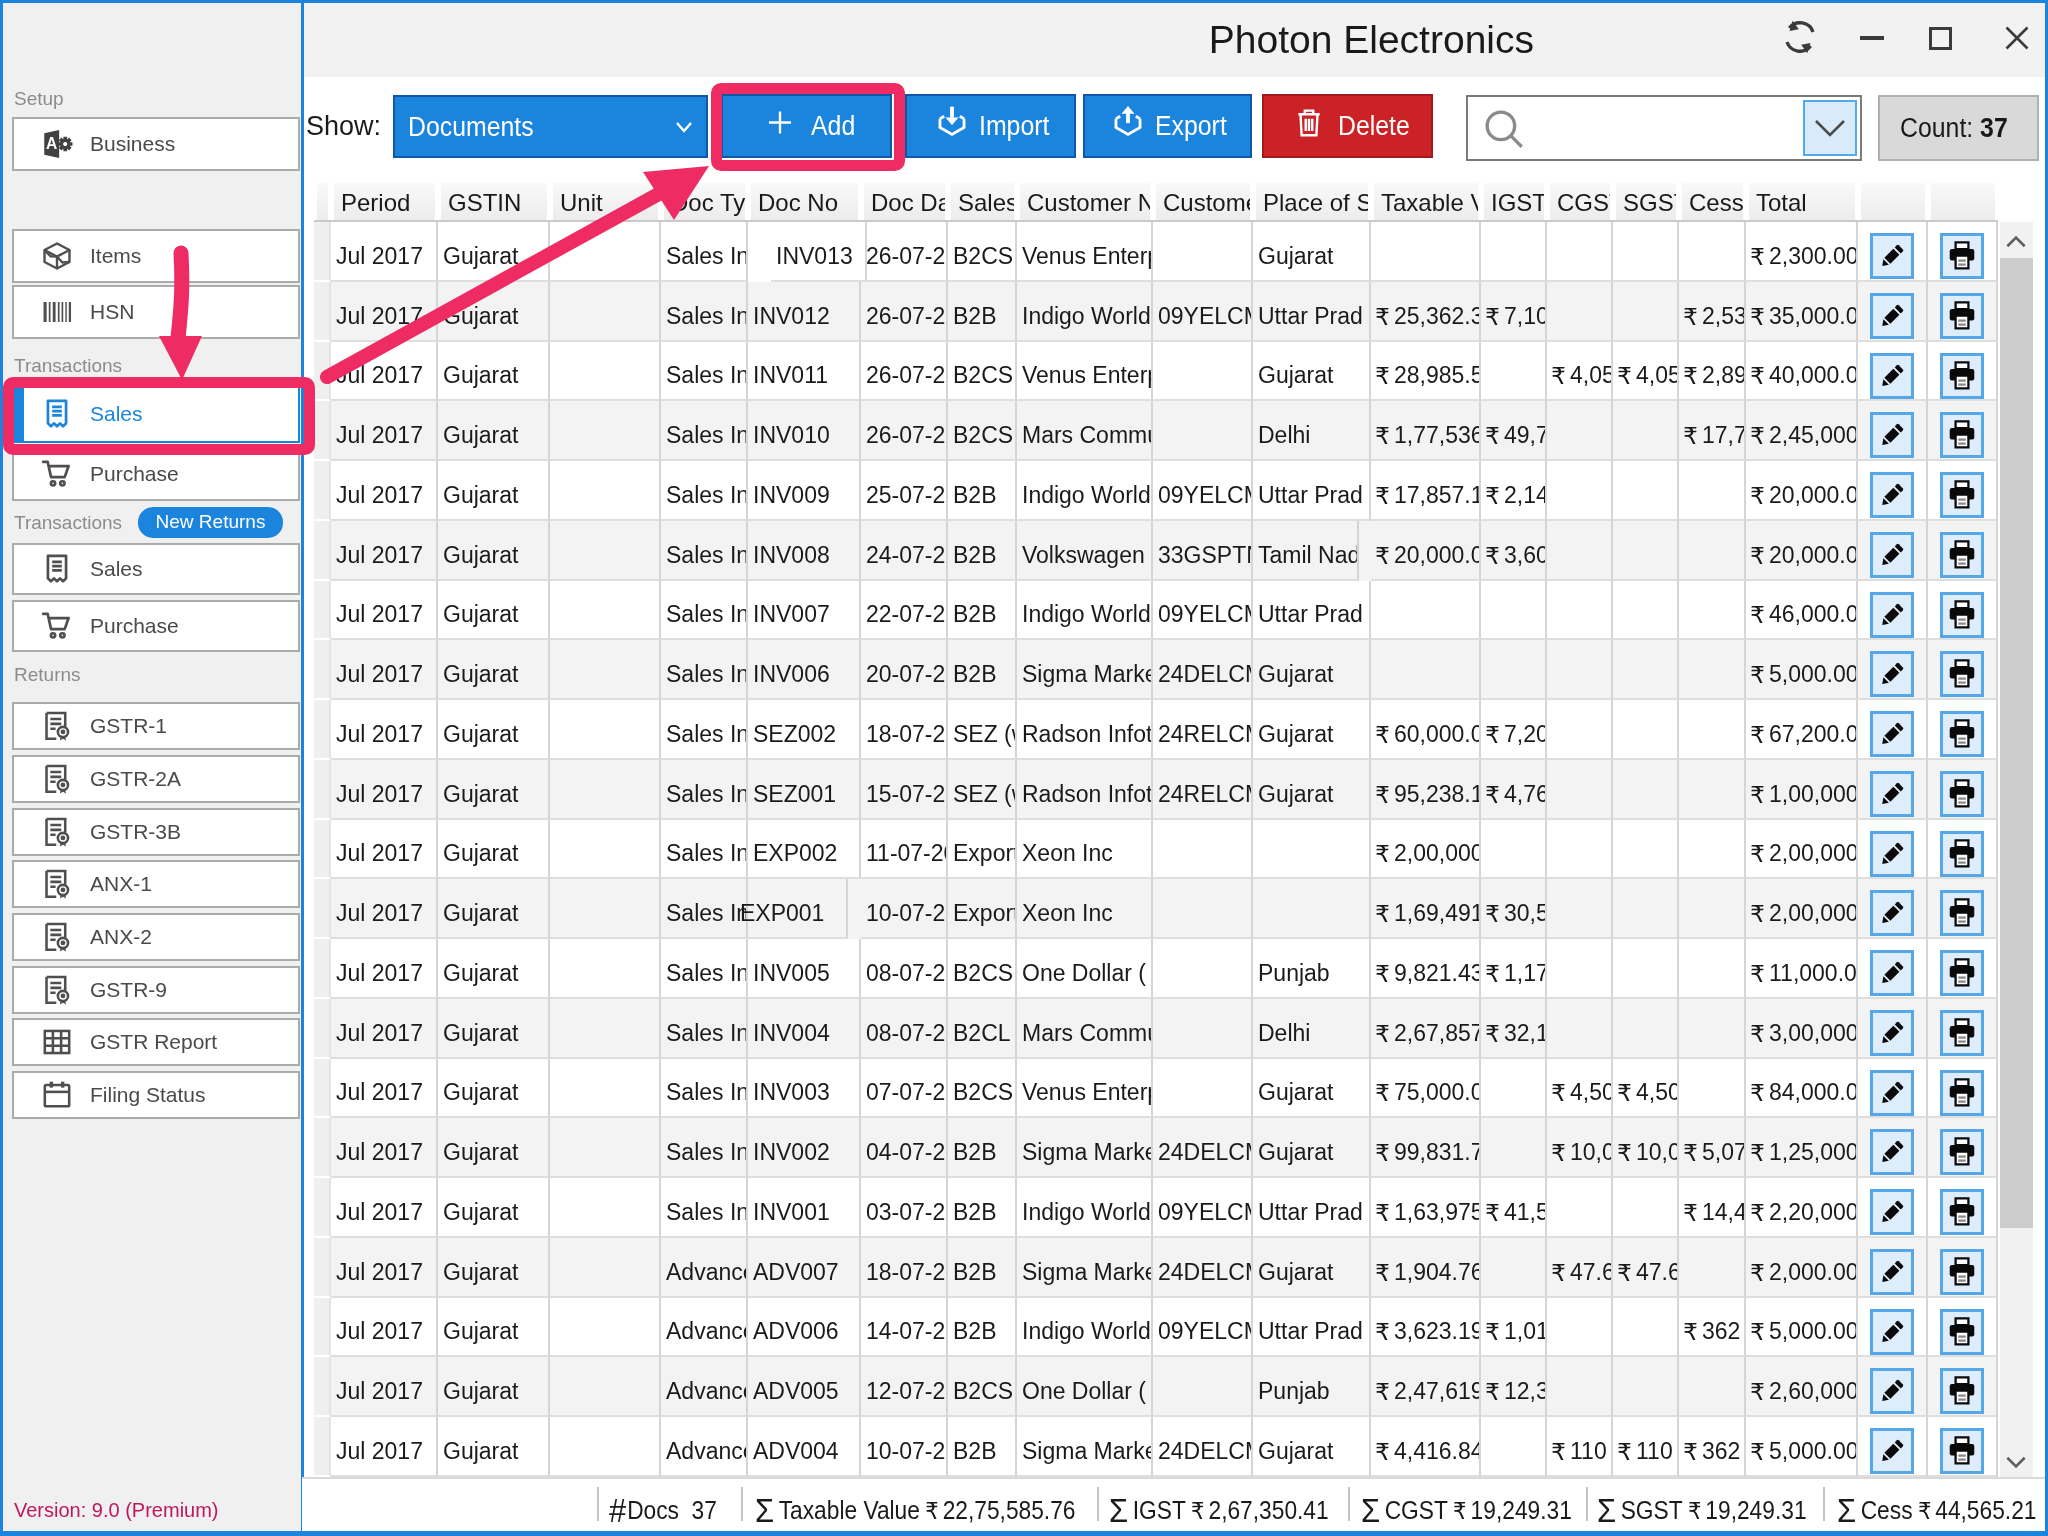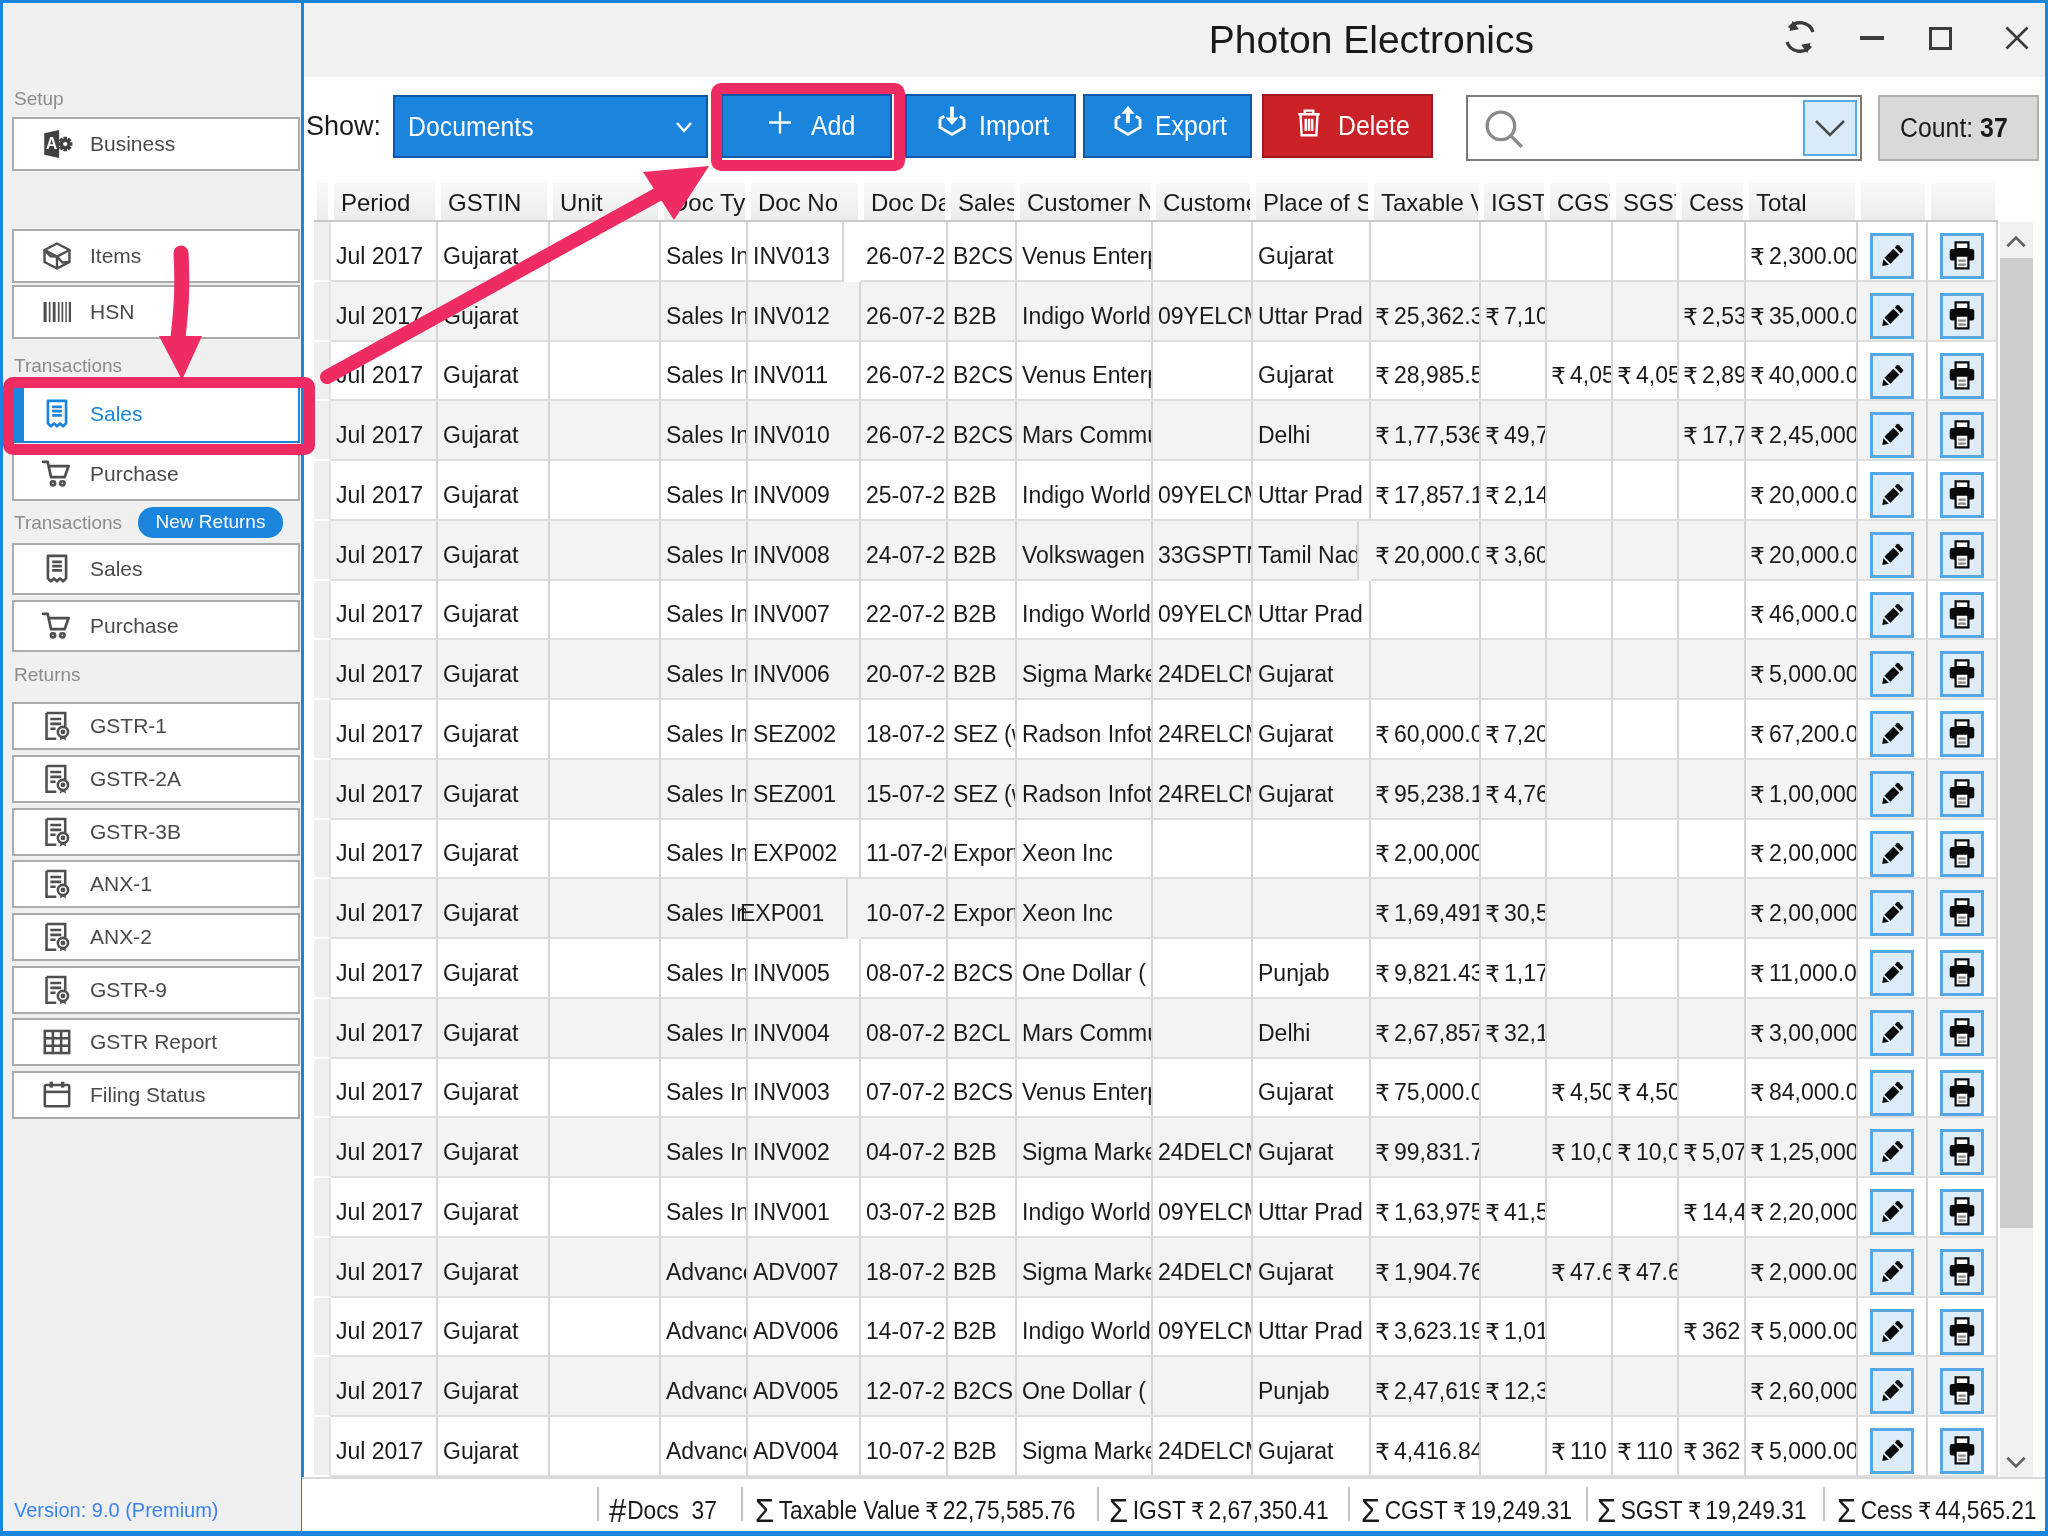--- a/index.html
+++ b/index.html
@@ -15,21 +15,21 @@
 #homehdr{position:absolute;left:0;top:0;width:301px;height:70px;background:#2196f3}
 #homehdr .hic{position:absolute;left:73px;top:15px}
 #homehdr .hlb{position:absolute;left:149px;top:0;height:70px;line-height:68px;color:#fff;font-size:31px}
 .slabel{position:absolute;left:14px;color:#8c8c8c;font-size:19px}
 .sitem{position:absolute;left:12px;width:288px;background:#fff;border:2px solid #ababab;color:#4a4a4a;font-size:21px}
 .sitem .sic{position:absolute;left:26px;top:50%;transform:translateY(-50%);width:34px;height:34px}
 .sitem .slb{position:absolute;left:76px;top:50%;transform:translateY(-50%)}
 .sitem.sel{border:2px solid #1b84dd;color:#1b84dd}
 .sitem.sel::before{content:"";position:absolute;left:0;top:0;bottom:0;width:10px;background:#1b84dd}
 #newret{position:absolute;left:138px;width:145px;top:507px;height:31px;background:#1b84dd;border-radius:15px;color:#fff;font-size:19px;text-align:center;line-height:30px}
-#version{position:absolute;left:14px;top:1499px;font-size:20px;color:#3b82f6}
+#version{position:absolute;left:14px;top:1499px;font-size:20px;color:#be185d}
 .cx{display:inline-block;transform:scaleX(0.92);transform-origin:0 50%;white-space:nowrap}
 
 #showlbl{position:absolute;left:306px;top:111px;font-size:27px;color:#1a1a1a}
 #dropdown{position:absolute;left:393px;top:95px;width:315px;height:63px;background:#1b84dd;border:2px solid #1157a8;color:#fff;font-size:27px}
 #dropdown .dtext{position:absolute;left:13px;top:50%;transform:translateY(-50%) scaleX(0.92);transform-origin:0 50%}
 #dropdown svg{position:absolute;right:12px;top:50%;transform:translateY(-50%)}
 .tbtn{position:absolute;top:94px;height:64px;background:#1b84dd;border:2px solid #1157a8;color:#fff;font-size:27px}
 .tbtn .bic{position:absolute;top:50%;transform:translateY(-50%)}
 .tbtn .blb{position:absolute;top:50%;transform:translateY(-50%) scaleX(0.92);transform-origin:0 50%}
 #btn-del{background:#cb2227;border-color:#a21a1e}
@@ -314,21 +314,21 @@
 <div class="hcell" style="left:1749px;width:106px">Total</div>
 <div class="hcell" style="left:1861px;width:64px"></div>
 <div class="hcell" style="left:1931px;width:64px"></div>
 <div id="hdrline"></div>
 <div class="row" style="top:222px;height:60px;background:#fff">
       <div class="cell rh" style="left:0;width:17px"></div>
       <div class="cell" style="left:17px;width:107px">Jul 2017</div>
       <div class="cell" style="left:124px;width:112px">Gujarat</div>
       <div class="cell" style="left:236px;width:111px"></div>
       <div class="cell" style="left:347px;width:87px">Sales Inv</div>
-      <div class="cell" style="left:434px;width:96px">INV013</div>
+      <div class="cell" style="left:457px;width:96px">INV013</div>
       <div class="cell" style="left:547px;width:87px">26-07-20</div>
       <div class="cell" style="left:634px;width:69px">B2CS</div>
       <div class="cell" style="left:703px;width:136px">Venus Enterp</div>
       <div class="cell" style="left:839px;width:100px"></div>
       <div class="cell" style="left:939px;width:118px">Gujarat</div>
       <div class="cell" style="left:1057px;width:110px"></div>
       <div class="cell" style="left:1167px;width:66px"></div>
       <div class="cell" style="left:1233px;width:66px"></div>
       <div class="cell" style="left:1299px;width:66px"></div>
       <div class="cell" style="left:1365px;width:67px"></div>

